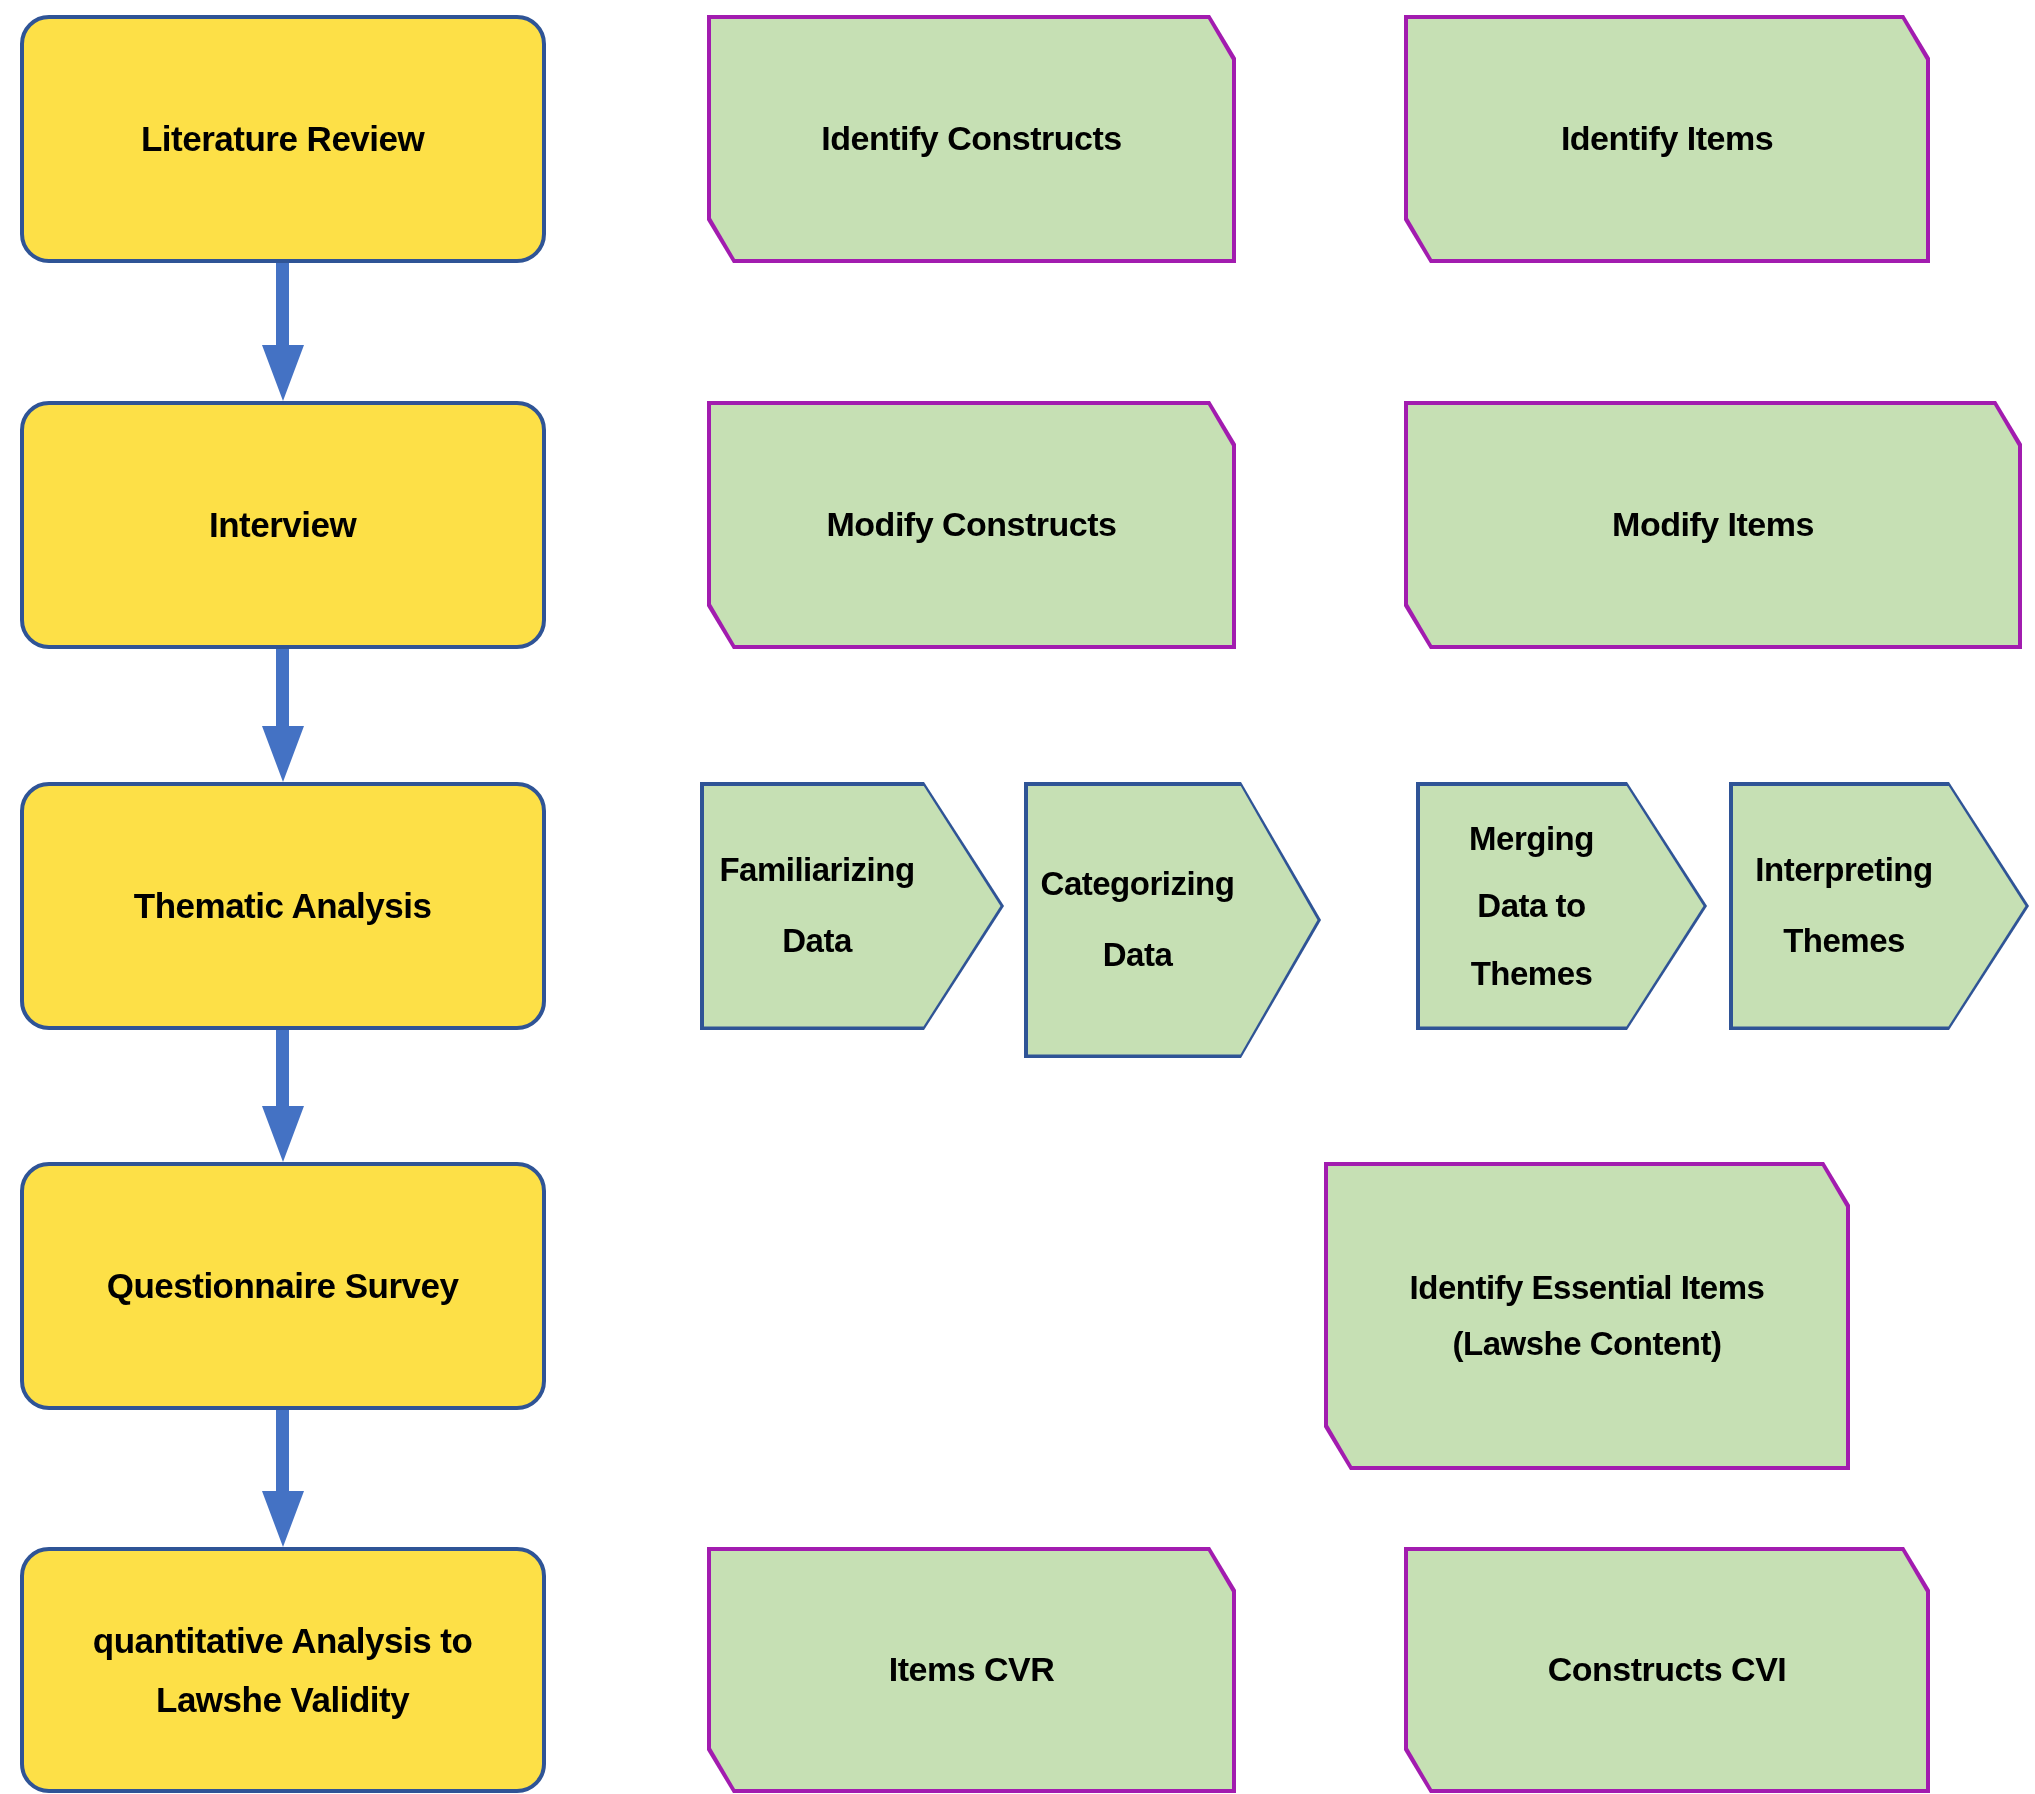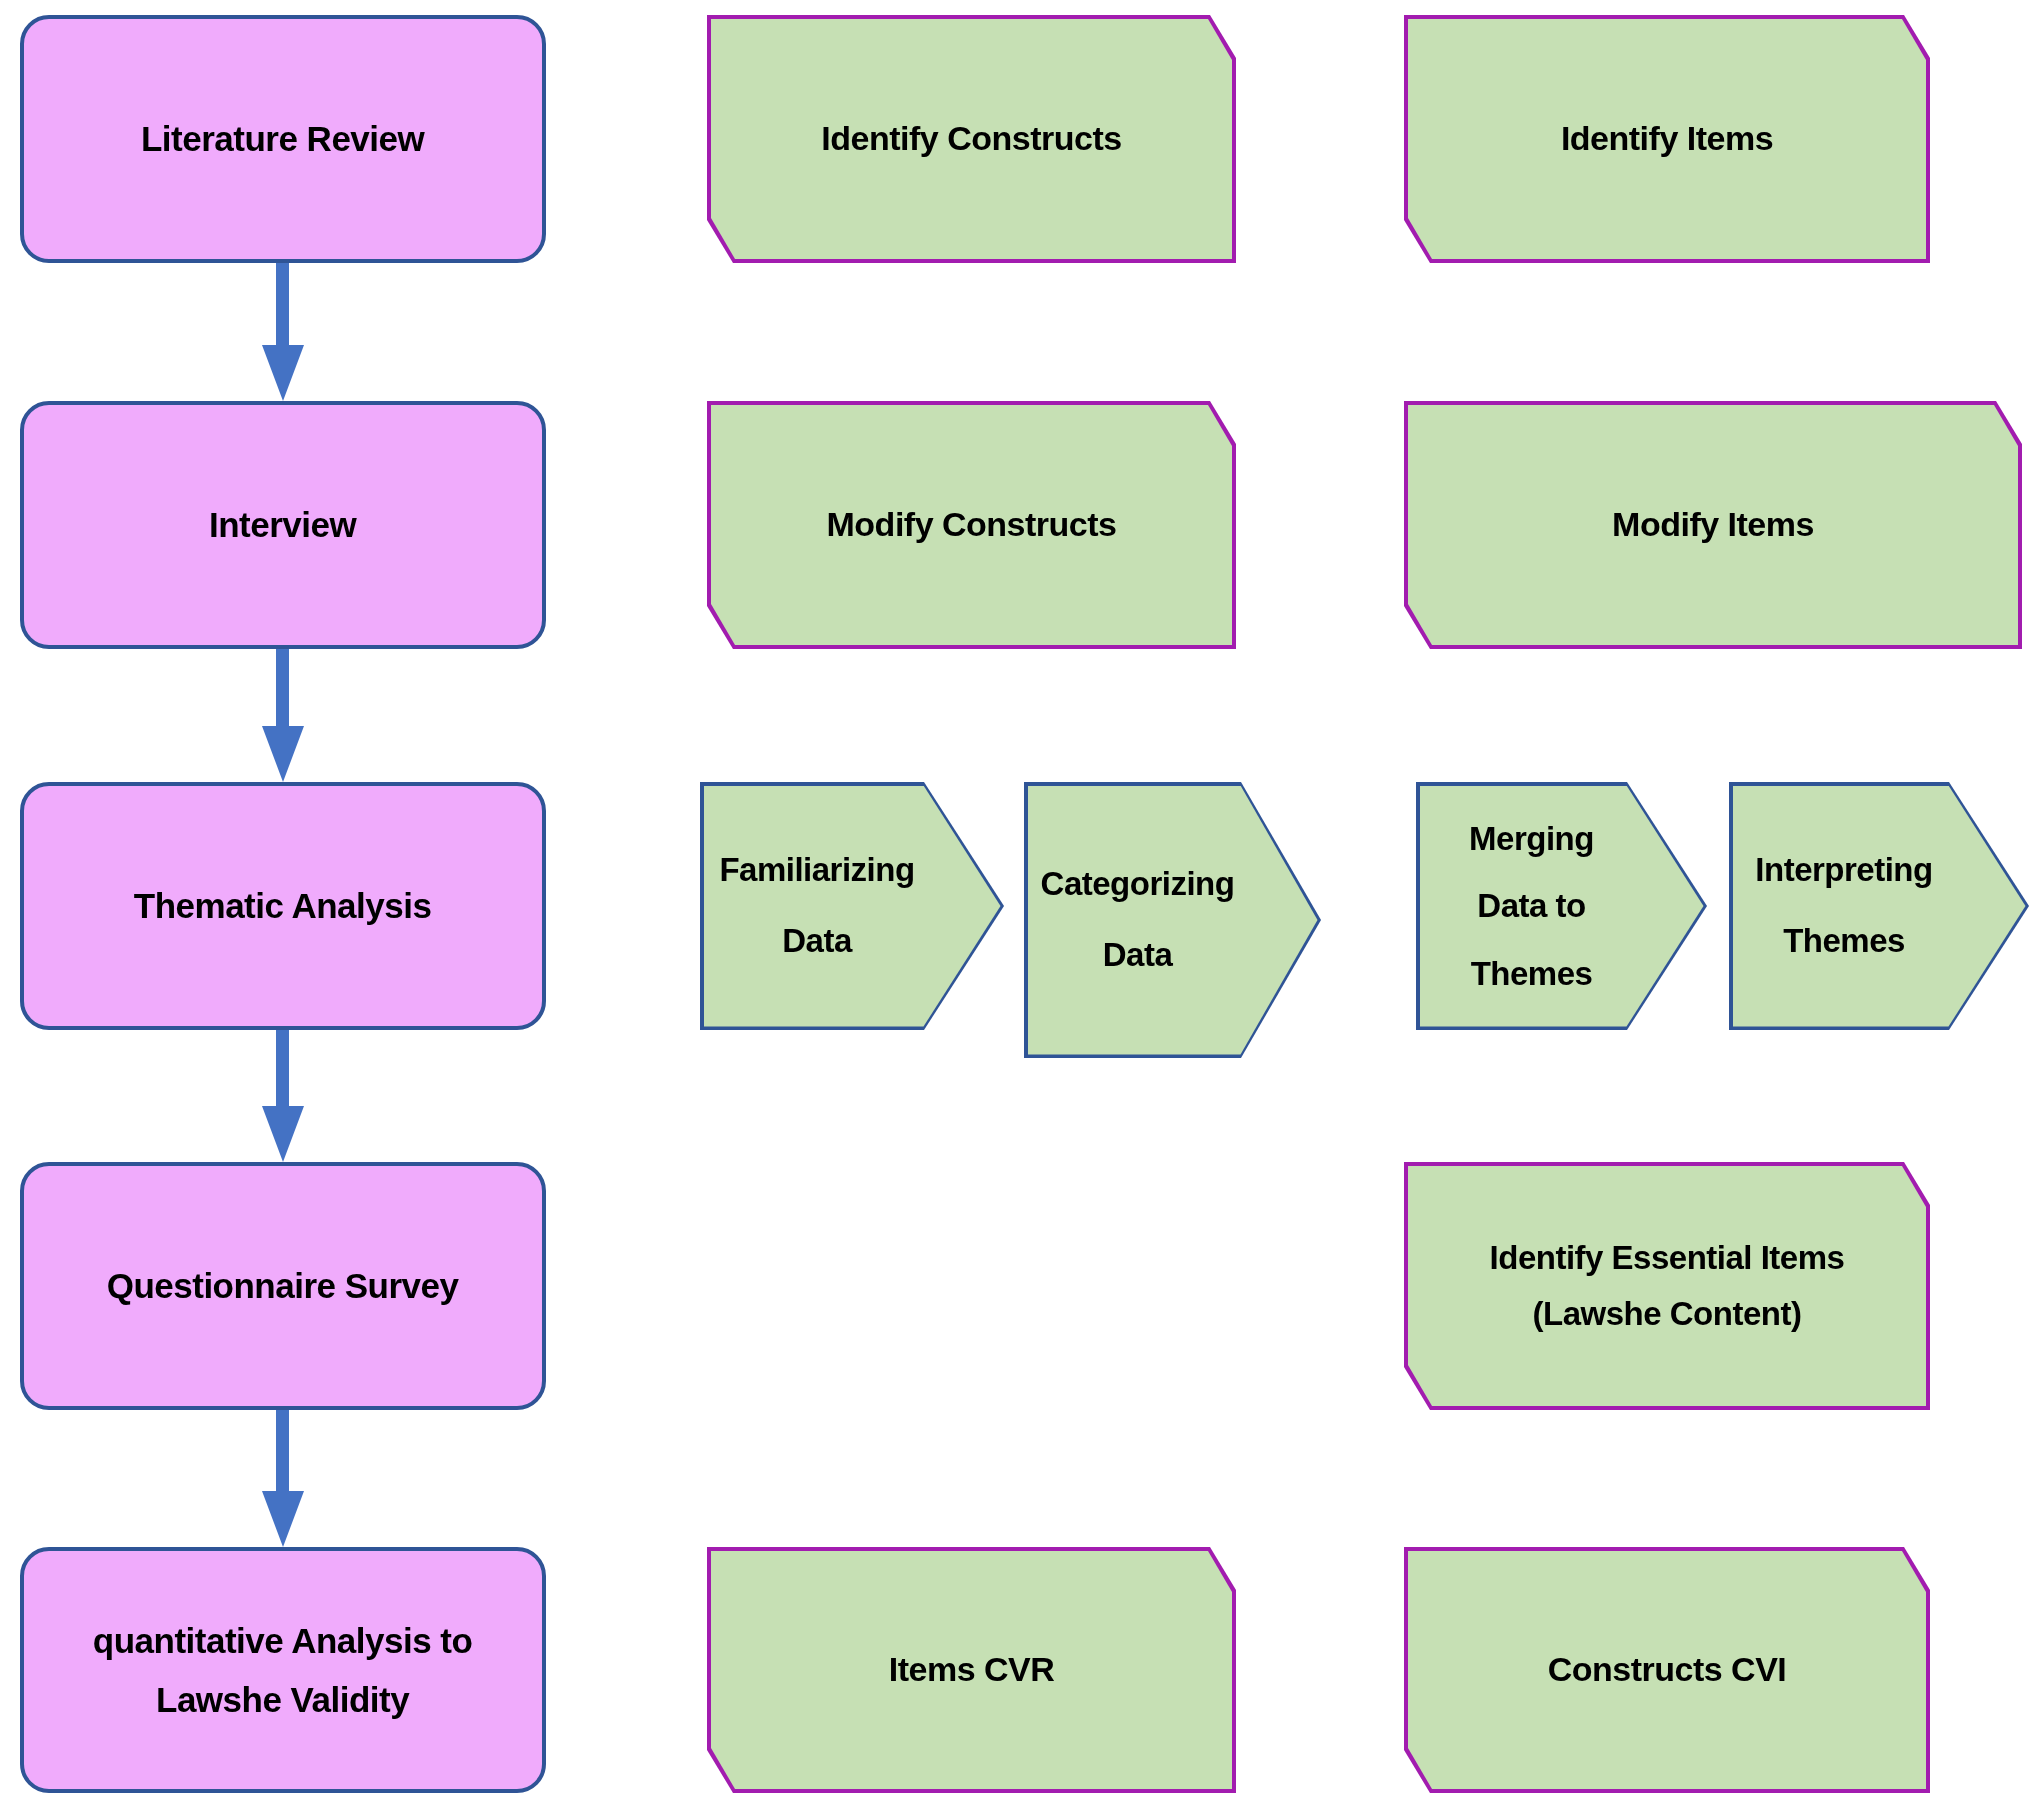--- a/index.html
+++ b/index.html
@@ -6,21 +6,21 @@
   .canvas{
     position:relative;
     width:2035px;height:1794px;
     background:#ffffff;
     overflow:hidden;
     font-family:"Liberation Sans", sans-serif;
   }
   
   .stage{
     position:absolute;
-    background:#f0abfc;
+    background:#fde047;
     border:4px solid #2F5496;
     border-radius:29px;
     box-sizing:border-box;
     display:flex;align-items:center;justify-content:center;
     text-align:center;
   }
   
   .snip{
     position:absolute;
     background:#a21caf;
@@ -176,21 +176,21 @@
   </div>
   <div class="pent" style="left:1729px;top:782px;width:300px;height:248px">
     <div class="pent-in">
       <div class="txt">
         <span class="ln">Interpreting</span>
         <span class="ln">Themes</span>
       </div>
     </div>
   </div>
 
-  <div class="snip" style="left:1404px;top:1162px;width:526px;height:248px">
+  <div class="snip" style="left:1324px;top:1162px;width:526px;height:308px">
     <div class="snip-in">
       <div class="txt" style="line-height:1.7;font-size:33px">
         <span class="ln">Identify Essential Items</span>
         <span class="ln">(Lawshe Content)</span>
       </div>
     </div>
   </div>
 
   <div class="snip" style="left:707px;top:1547px;width:529px;height:246px">
     <div class="snip-in">

